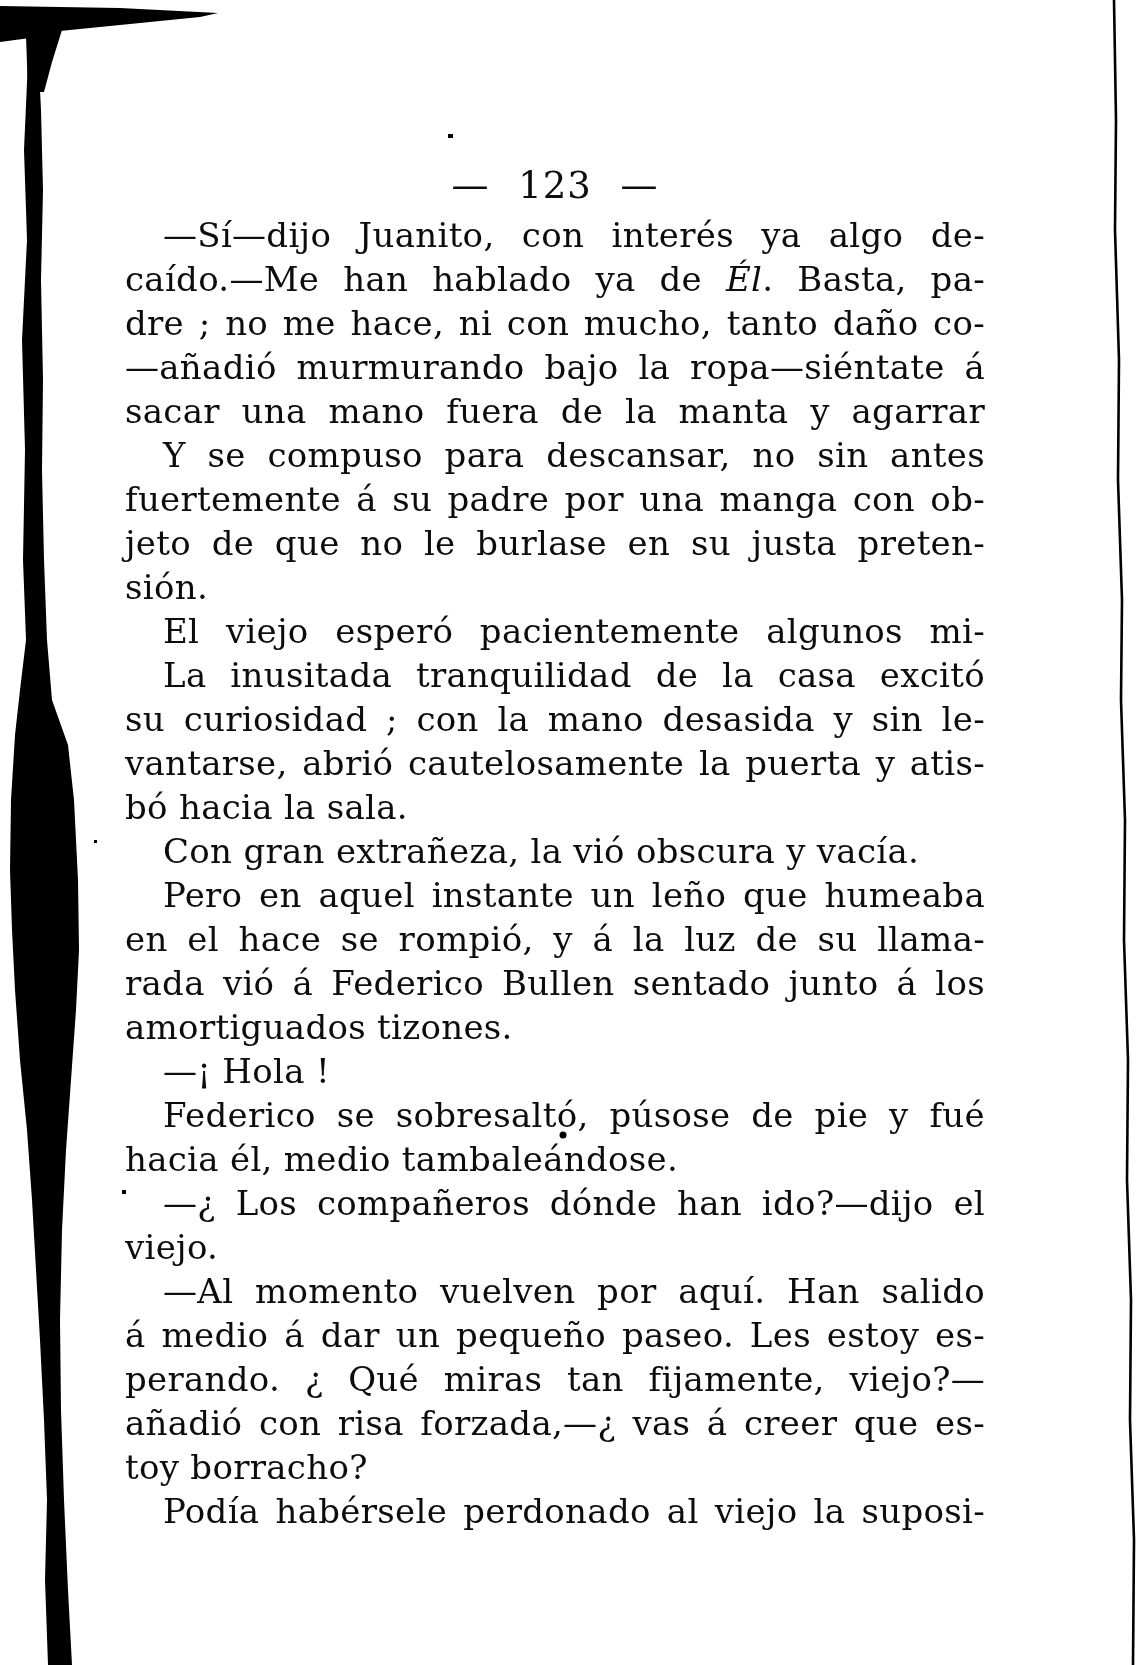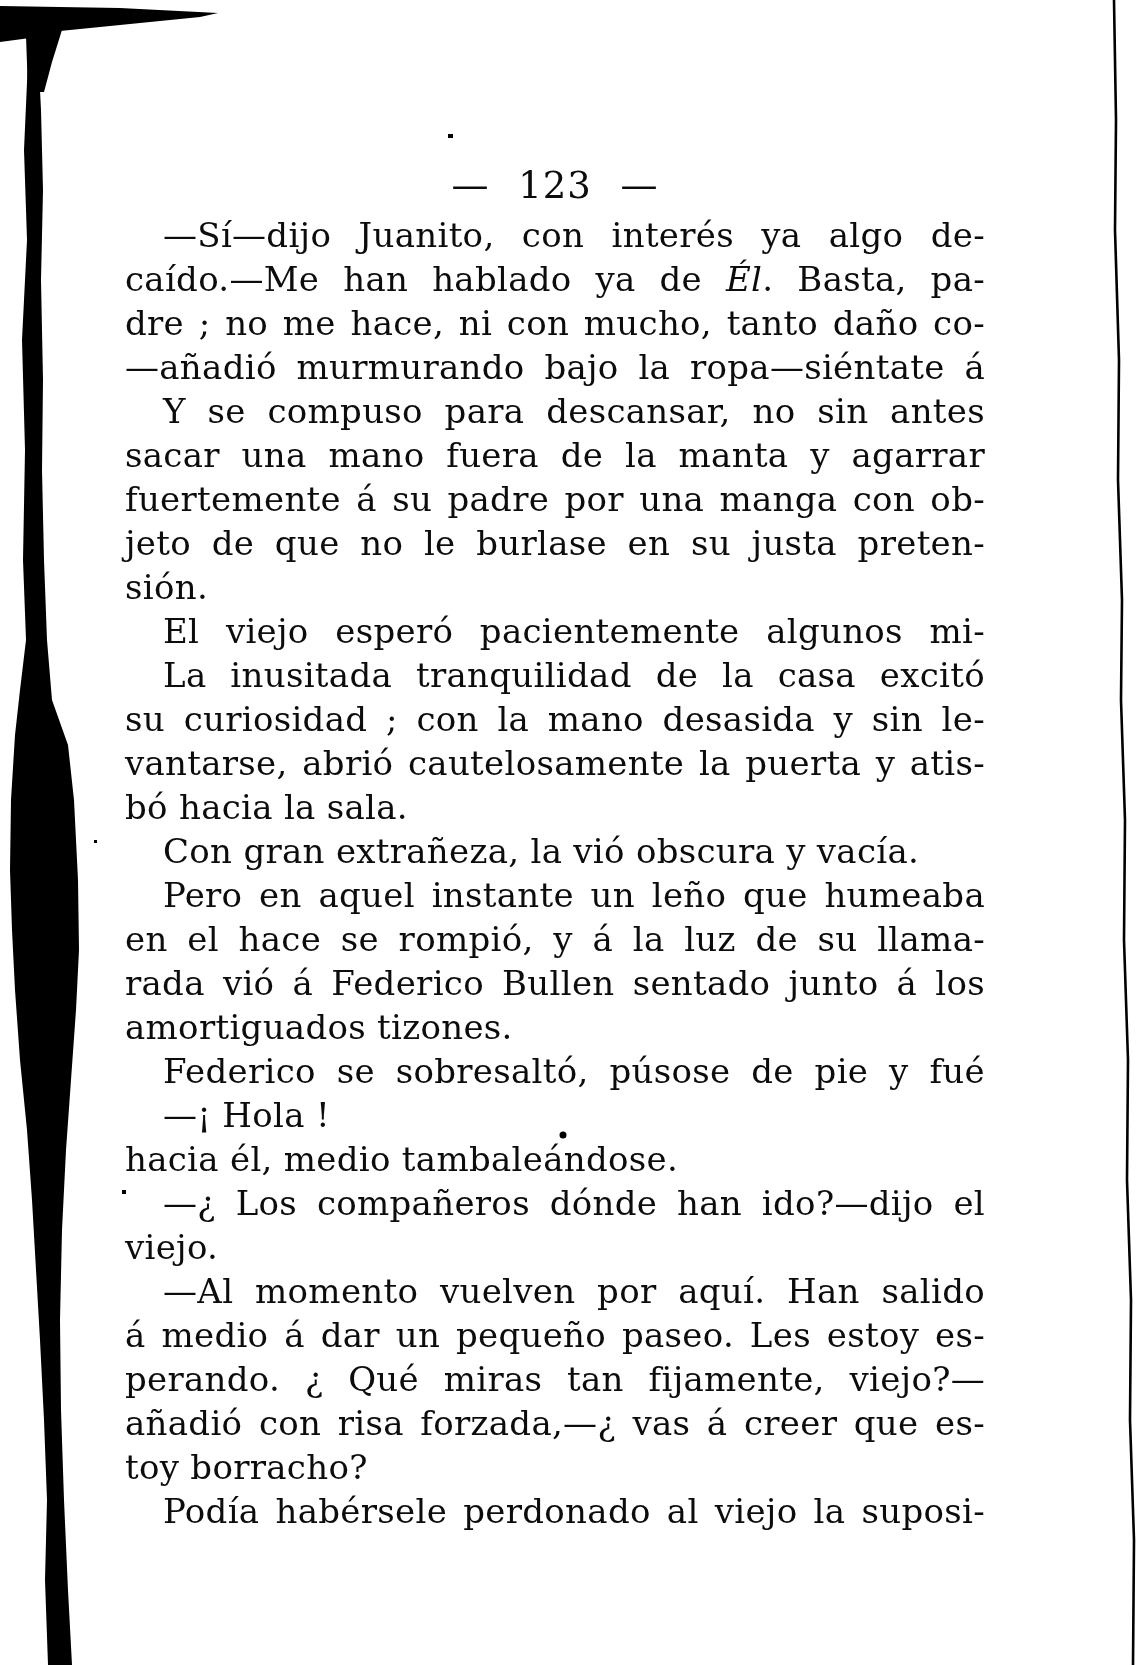--- a/index.html
+++ b/index.html
@@ -82,37 +82,37 @@
   <rect x="94" y="840" width="3" height="3" fill="#000"></rect>
 </svg>
 
 <div class="text-block">
   <div class="page-num">— 123 —</div>
   <div id="lines-host">
       <div class="line indent justify"><span>—Sí—dijo Juanito, con interés ya algo de-</span></div>
       <div class="line justify"><span>caído.—Me han hablado ya de </span><span class="italic">Él</span><span>. Basta, pa-</span></div>
       <div class="line justify"><span>dre ; no me hace, ni con mucho, tanto daño co-</span></div>
       <div class="line justify"><span>—añadió murmurando bajo la ropa—siéntate á</span></div>
+      <div class="line justify"><span>sacar una mano fuera de la manta y agarrar</span></div>
       <div class="line indent justify"><span>Y se compuso para descansar, no sin antes</span></div>
-      <div class="line justify"><span>sacar una mano fuera de la manta y agarrar</span></div>
       <div class="line justify"><span>fuertemente á su padre por una manga con ob-</span></div>
       <div class="line justify"><span>jeto de que no le burlase en su justa preten-</span></div>
       <div class="line"><span>sión.</span></div>
       <div class="line indent justify"><span>El viejo esperó pacientemente algunos mi-</span></div>
       <div class="line indent justify"><span>La inusitada tranquilidad de la casa excitó</span></div>
       <div class="line justify"><span>su curiosidad ; con la mano desasida y sin le-</span></div>
       <div class="line justify"><span>vantarse, abrió cautelosamente la puerta y atis-</span></div>
       <div class="line"><span>bó hacia la sala.</span></div>
       <div class="line indent"><span>Con gran extrañeza, la vió obscura y vacía.</span></div>
       <div class="line indent justify"><span>Pero en aquel instante un leño que humeaba</span></div>
       <div class="line justify"><span>en el hace se rompió, y á la luz de su llama-</span></div>
       <div class="line justify"><span>rada vió á Federico Bullen sentado junto á los</span></div>
       <div class="line"><span>amortiguados tizones.</span></div>
+      <div class="line indent"><span>—¡ Hola !</span></div>
       <div class="line indent justify"><span>Federico se sobresaltó, púsose de pie y fué</span></div>
-      <div class="line indent"><span>—¡ Hola !</span></div>
       <div class="line"><span>hacia él, medio tambaleándose.</span></div>
       <div class="line indent justify"><span>—¿ Los compañeros dónde han ido?—dijo el</span></div>
       <div class="line"><span>viejo.</span></div>
       <div class="line indent justify"><span>—Al momento vuelven por aquí. Han salido</span></div>
       <div class="line justify"><span>á medio á dar un pequeño paseo. Les estoy es-</span></div>
       <div class="line justify"><span>perando. ¿ Qué miras tan fijamente, viejo?—</span></div>
       <div class="line justify"><span>añadió con risa forzada,—¿ vas á creer que es-</span></div>
       <div class="line"><span>toy borracho?</span></div>
       <div class="line indent justify"><span>Podía habérsele perdonado al viejo la suposi-</span></div>
     </div>

